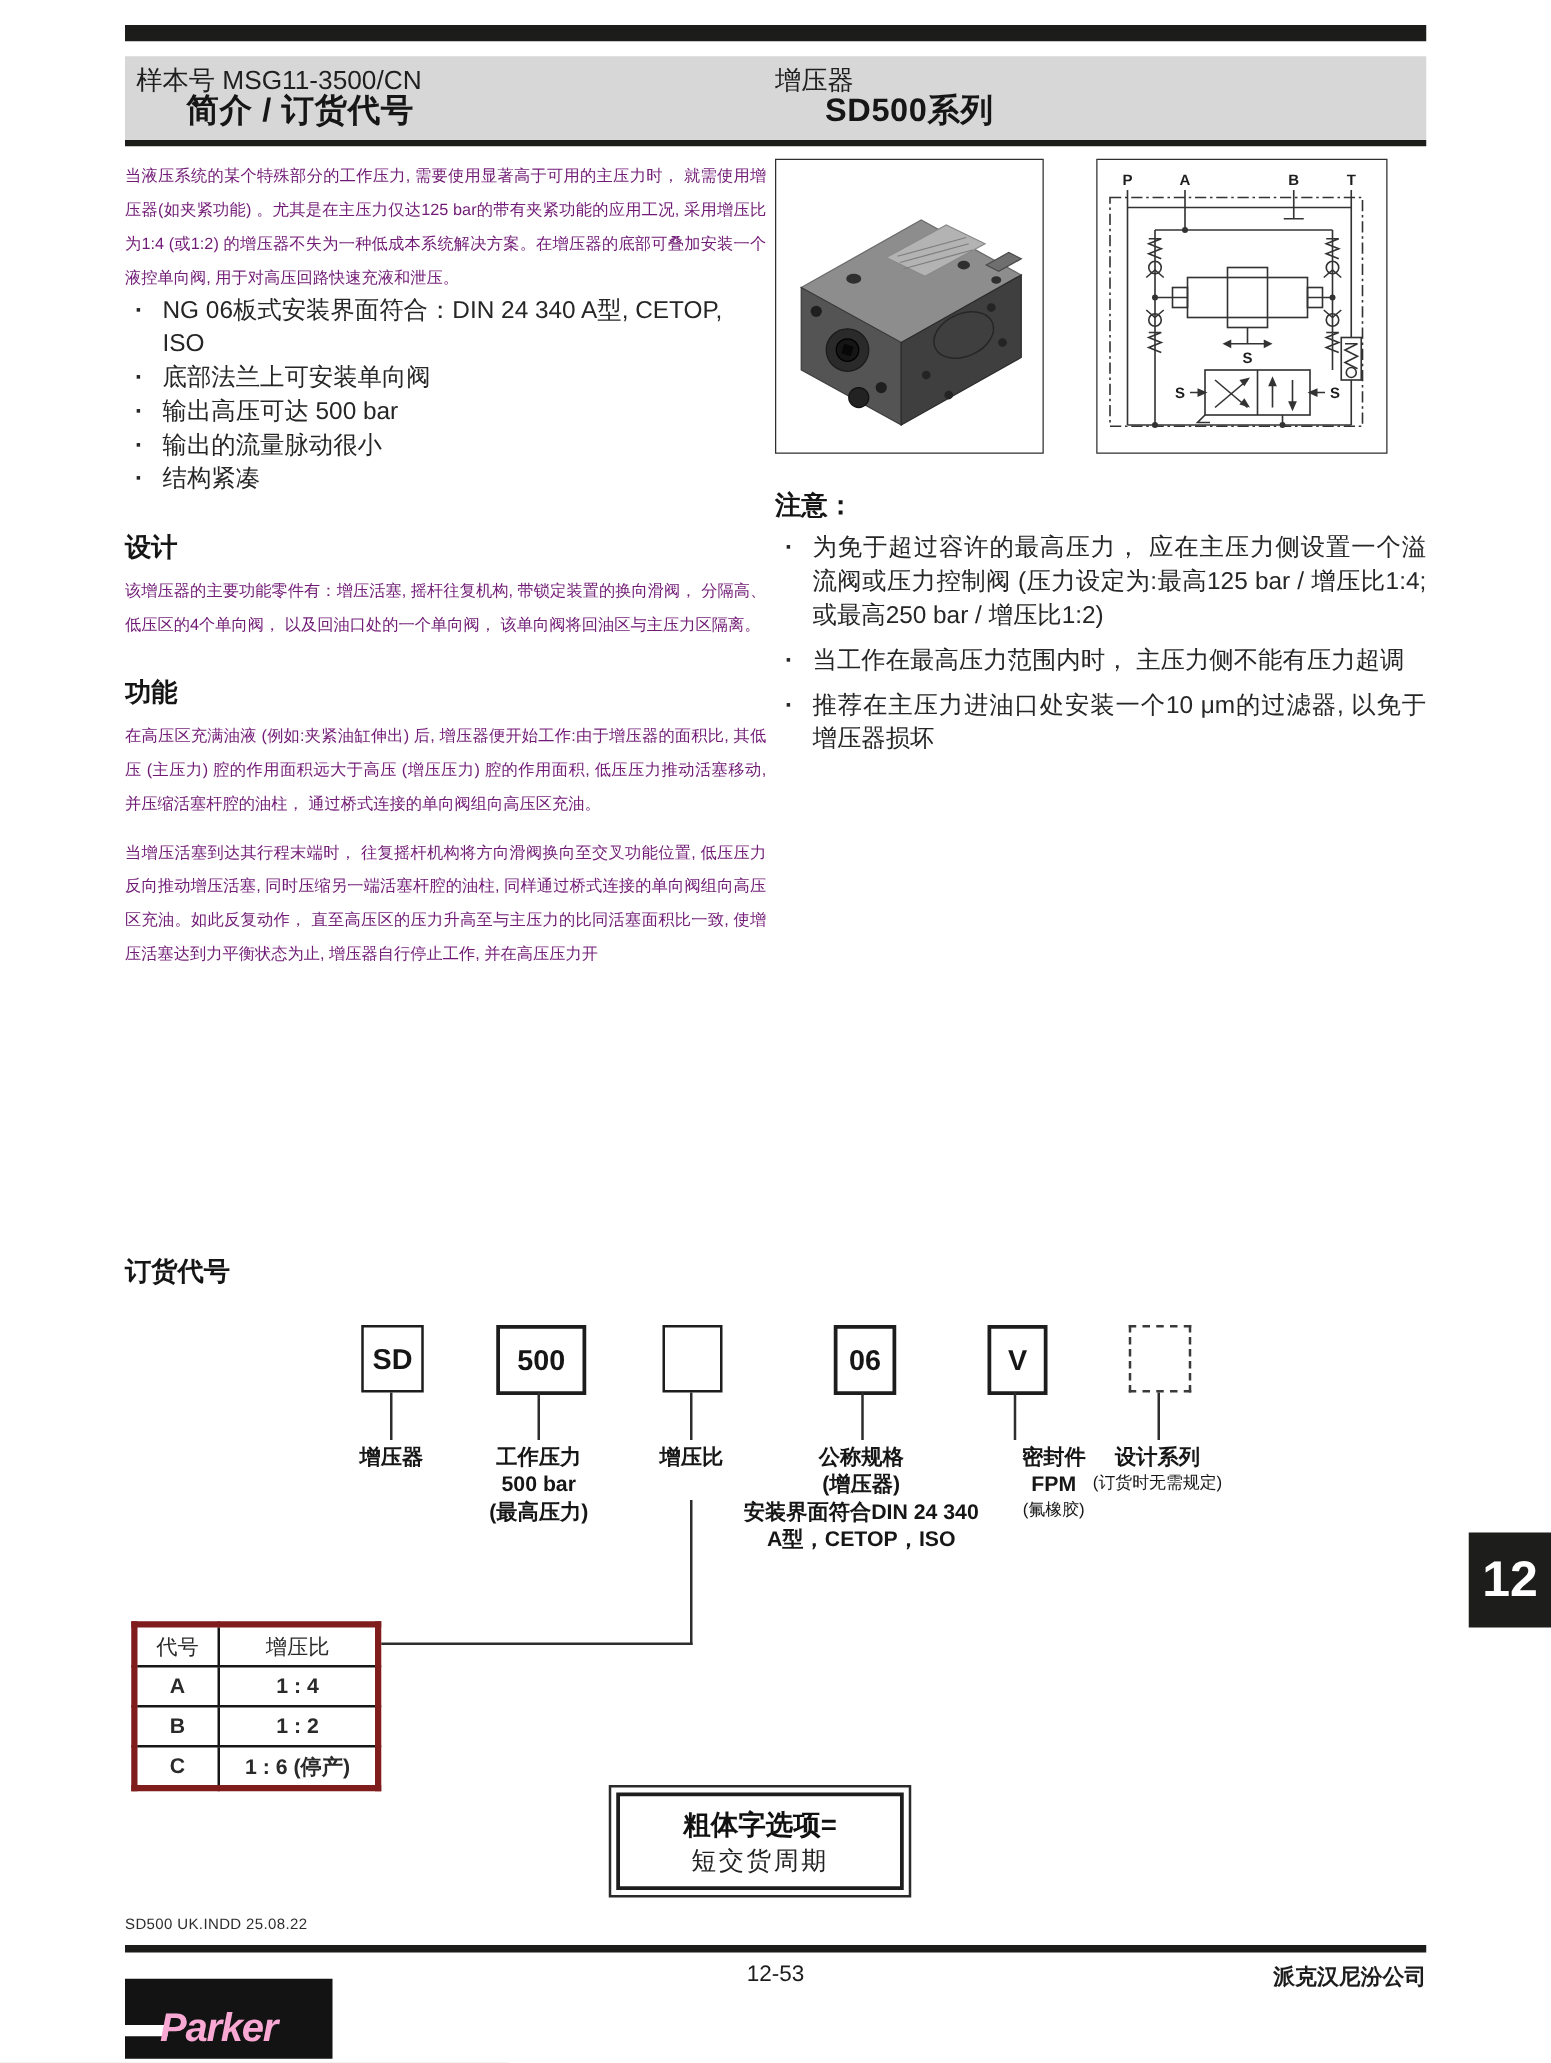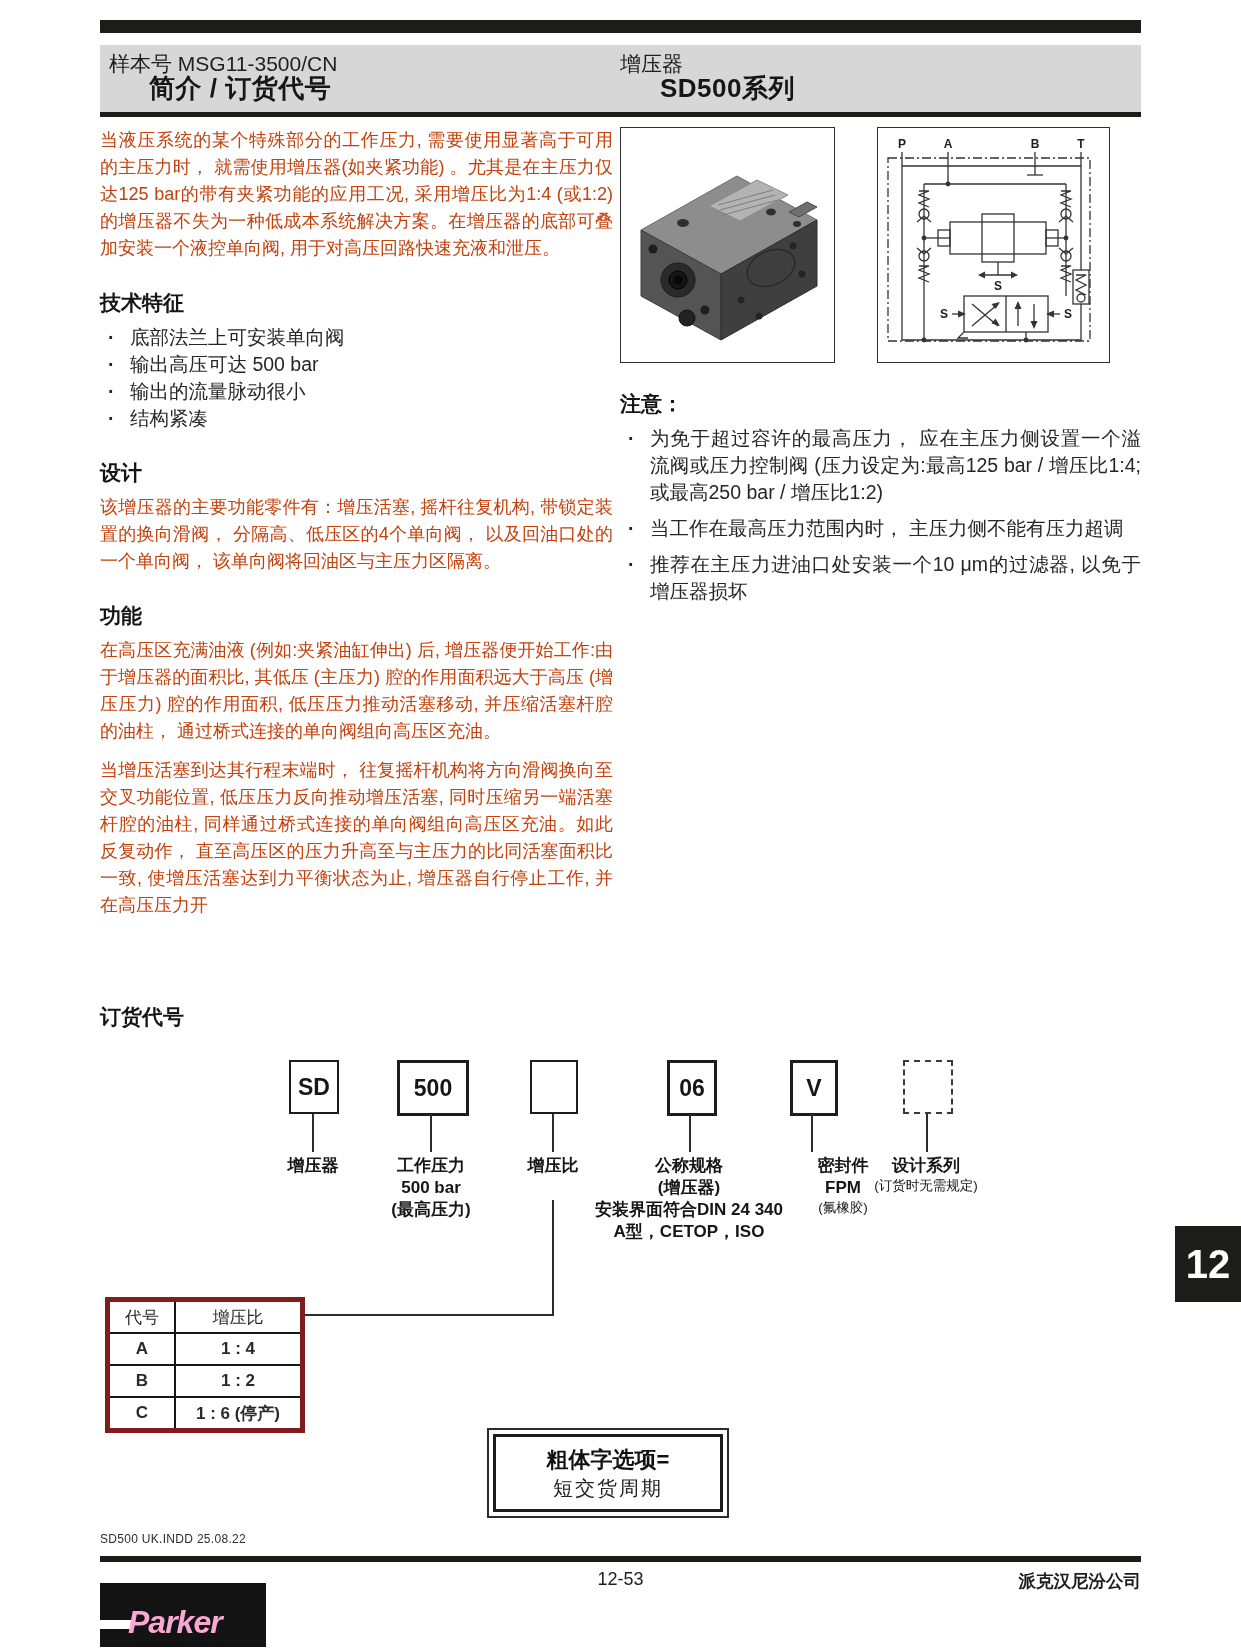--- a/index.html
+++ b/index.html
@@ -15,21 +15,21 @@
   .h-small{position:absolute;top:5px;font-size:21px;color:#1f1f1f;}
   .h-title{position:absolute;top:26px;font-size:26px;font-weight:bold;color:#161616;letter-spacing:0.5px;margin-left:40px;}
   .h-left-small{left:9px;}
   .h-left-title{left:9px;}
   .h-right-small{left:520px;}
   .h-right-title{left:520px;}
   .header-rule{position:absolute;left:100px;top:112px;width:1041px;height:5px;background:#1c1c1a;}
   
   .col-left{position:absolute;left:100px;top:127px;width:513px;}
   .col-right{position:absolute;left:620px;top:127px;width:521px;}
-  .body-text{margin:0;font-size:18px;line-height:27px;text-align:justify;color:#c2410c;}
+  .body-text{margin:0;font-size:13px;line-height:27px;text-align:justify;color:#701a75;}
   .sec-heading{margin:27px 0 7px 0;font-size:21px;font-weight:bold;color:#151515;}
   .body-text + .body-text{margin-top:12px;}
   ul.plain{list-style:none;margin:0;padding:0;}
   ul.plain li{position:relative;padding-left:30px;font-size:19.5px;line-height:27px;color:#262626;}
   ul.plain li::before{content:"·";position:absolute;left:8px;top:0;font-weight:bold;}
   ul.notes li{margin-bottom:9px;text-align:justify;}
   
   .frames{display:flex;gap:42px;}
   .frame{border:1px solid #2f2f2f;background:#fff;}
   .frame.photo{width:213px;height:234px;}
@@ -82,22 +82,22 @@
     <div class="h-small h-left-small">样本号 MSG11-3500/CN</div>
     <div class="h-title h-left-title">简介 / 订货代号</div>
     <div class="h-small h-right-small">增压器</div>
     <div class="h-title h-right-title">SD500系列</div>
   </div>
   <div class="header-rule"></div>
 
   <div class="col-left">
     <p class="body-text">当液压系统的某个特殊部分的工作压力, 需要使用显著高于可用的主压力时， 就需使用增压器(如夹紧功能) 。尤其是在主压力仅达125 bar的带有夹紧功能的应用工况, 采用增压比为1:4 (或1:2) 的增压器不失为一种低成本系统解决方案。在增压器的底部可叠加安装一个液控单向阀, 用于对高压回路快速充液和泄压。</p>
 
-    <h3 class="sec-heading">技术特征</h3>
     <ul class="plain">
+      <li>NG 06板式安装界面符合：DIN 24 340 A型, CETOP, ISO</li>
       <li>底部法兰上可安装单向阀</li>
       <li>输出高压可达 500 bar</li>
       <li>输出的流量脉动很小</li>
       <li>结构紧凑</li>
     </ul>
 
     <h3 class="sec-heading">设计</h3>
     <p class="body-text">该增压器的主要功能零件有：增压活塞, 摇杆往复机构, 带锁定装置的换向滑阀， 分隔高、低压区的4个单向阀， 以及回油口处的一个单向阀， 该单向阀将回油区与主压力区隔离。</p>
 
     <h3 class="sec-heading">功能</h3>

